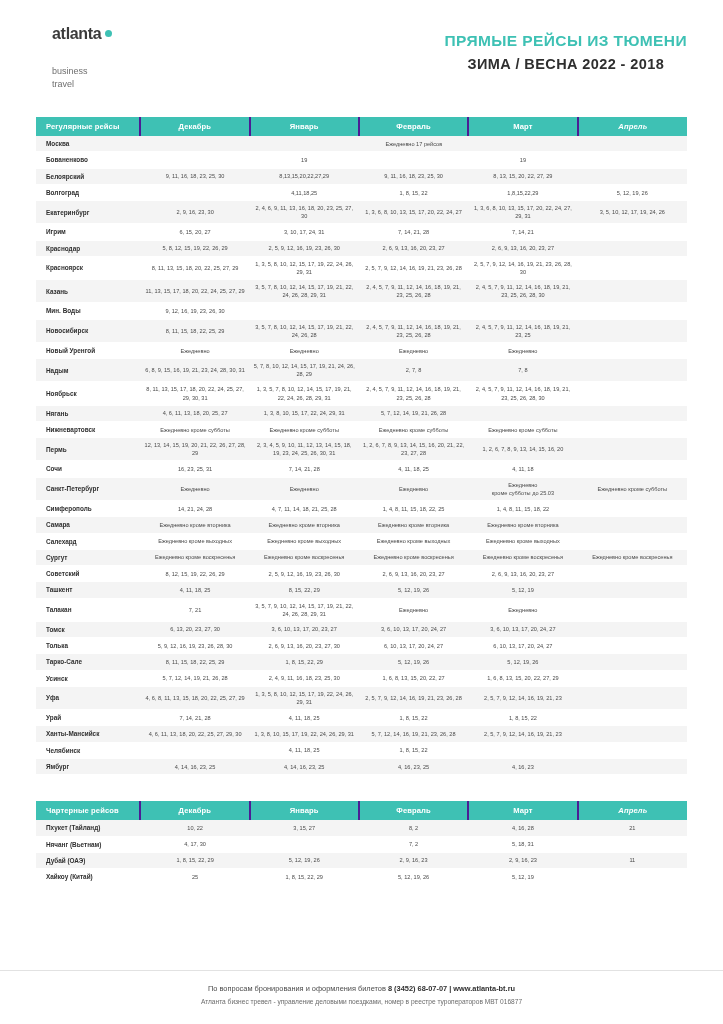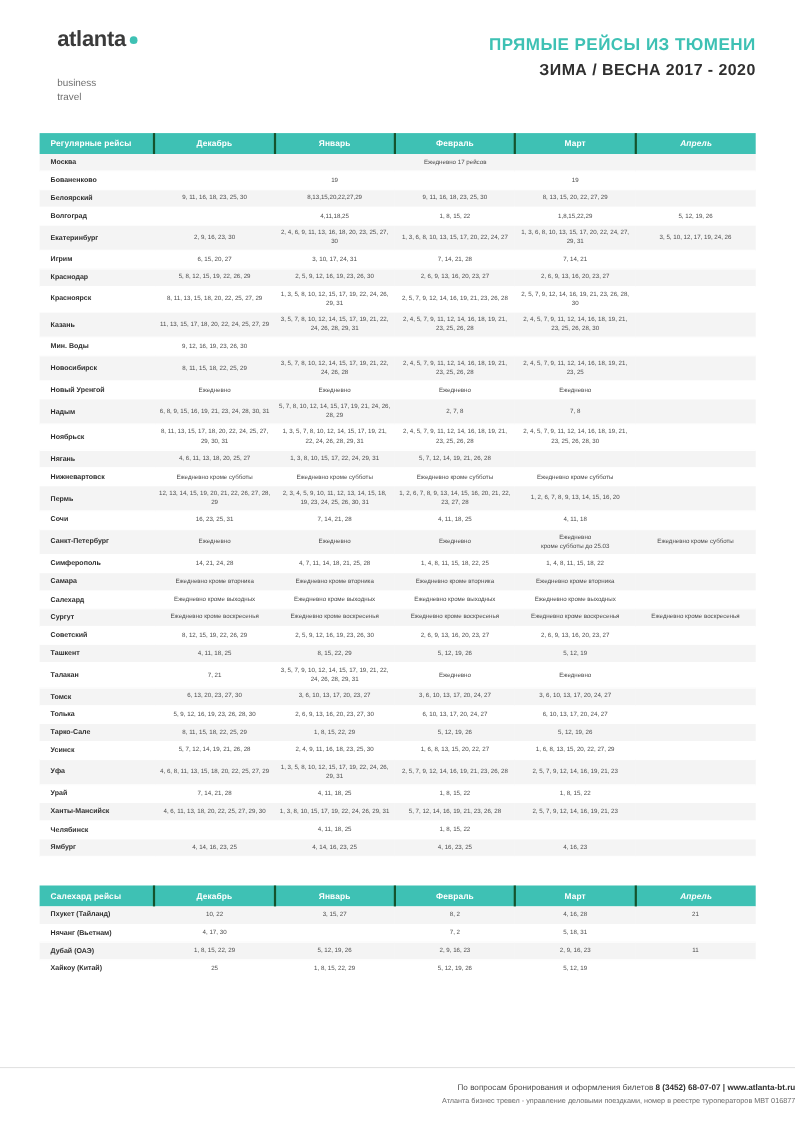--- a/index.html
+++ b/index.html
@@ -17,41 +17,41 @@
   }
   
   .header {
     display: flex;
     justify-content: space-between;
     align-items: flex-start;
     padding: 26px 36px 0 52px;
   }
   .logo-block { line-height: 1; }
   .logo-main {
-    font-size: 20px;
+    font-size: 16px;
     font-weight: bold;
     color: #3b3b3b;
     letter-spacing: -0.3px;
     display: inline-block;
   }
   .logo-dot {
     display: inline-block;
     width: 7px; height: 7px;
     border-radius: 50%;
     background: #3ec1b4;
     margin-left: 4px;
     vertical-align: 2px;
   }
   .logo-sub {
     margin-top: 23px;
     font-size: 9px;
     color: #6f6f6f;
     line-height: 1.45;
   }
-  .title-block { text-align: right; padding-top: 6px; margin-left: 44px; }
+  .title-block { text-align: center; padding-top: 6px; margin-left: 44px; }
   .title-main {
     font-size: 15.5px;
     font-weight: bold;
     color: #3ec1b4;
     letter-spacing: 0.4px;
   }
   .title-sub {
     margin-top: 6px;
     font-size: 14.5px;
     font-weight: bold;
@@ -68,21 +68,21 @@
   }
   table.sched.first { margin-top: 26px; }
   table.sched.second { margin-top: 26px; }
   table.sched th {
     background: #3ec1b4;
     color: #ffffff;
     font-size: 7.6px;
     font-weight: bold;
     height: 19px;
     text-align: center;
-    border-right: 2px solid #14532d;
+    border-right: 2px solid #4c1d95;
     letter-spacing: 0.1px;
   }
   table.sched th:last-child { border-right: none; font-style: italic; }
   table.sched th.col-city { text-align: left; padding-left: 10px; }
   table.sched td {
     font-size: 5.6px;
     color: #4a4a4a;
     text-align: center;
     vertical-align: middle;
     padding: 3px 3px;
@@ -101,21 +101,21 @@
   table.sched tbody tr td.city { border-right: 1px solid transparent; }
   .col-city  { width: 16%; }
   .col-month { width: 16.8%; }
 
   
   .footer {
     position: absolute;
     left: 0; right: 0; bottom: 0;
     height: 54px;
     border-top: 1px solid #e2e2e2;
-    text-align: right;
+    text-align: center;
     padding-top: 13px;
   }
   .footer-line1 {
     font-size: 7.4px;
     color: #4a4a4a;
     margin-bottom: 5px;
   }
   .footer-line1 b { color: #2f2f2f; }
   .footer-line2 {
     font-size: 6.6px;
@@ -127,21 +127,21 @@
 
 <div class="page">
 
   <div class="header">
     <div class="logo-block">
       <span class="logo-main">atlanta</span><span class="logo-dot"></span>
       <div class="logo-sub">business<br>travel</div>
     </div>
     <div class="title-block">
       <div class="title-main">ПРЯМЫЕ РЕЙСЫ ИЗ ТЮМЕНИ</div>
-      <div class="title-sub">ЗИМА / ВЕСНА 2017 - 2020</div>
+      <div class="title-sub">ЗИМА / ВЕСНА 2022 - 2018</div>
     </div>
   </div>
 
   <div class="table-wrap">
     <table class="sched first" id="regular-table">
       <colgroup>
         <col class="col-city">
           <col class="col-month">
           <col class="col-month">
           <col class="col-month">
@@ -442,21 +442,21 @@
       <colgroup>
         <col class="col-city">
           <col class="col-month">
           <col class="col-month">
           <col class="col-month">
           <col class="col-month">
           <col class="col-month">
       </colgroup>
       <thead>
           <tr id="charter-head">
-            <th class="col-city">Салехард рейсы</th>
+            <th class="col-city">Чартерные рейсов</th>
             <th>Декабрь</th>
             <th>Январь</th>
             <th>Февраль</th>
             <th>Март</th>
             <th>Апрель</th>
           </tr>
         </thead>
       <tbody id="charter-body">
           <tr class="odd">
             <td class="city">Пхукет (Тайланд)</td>

